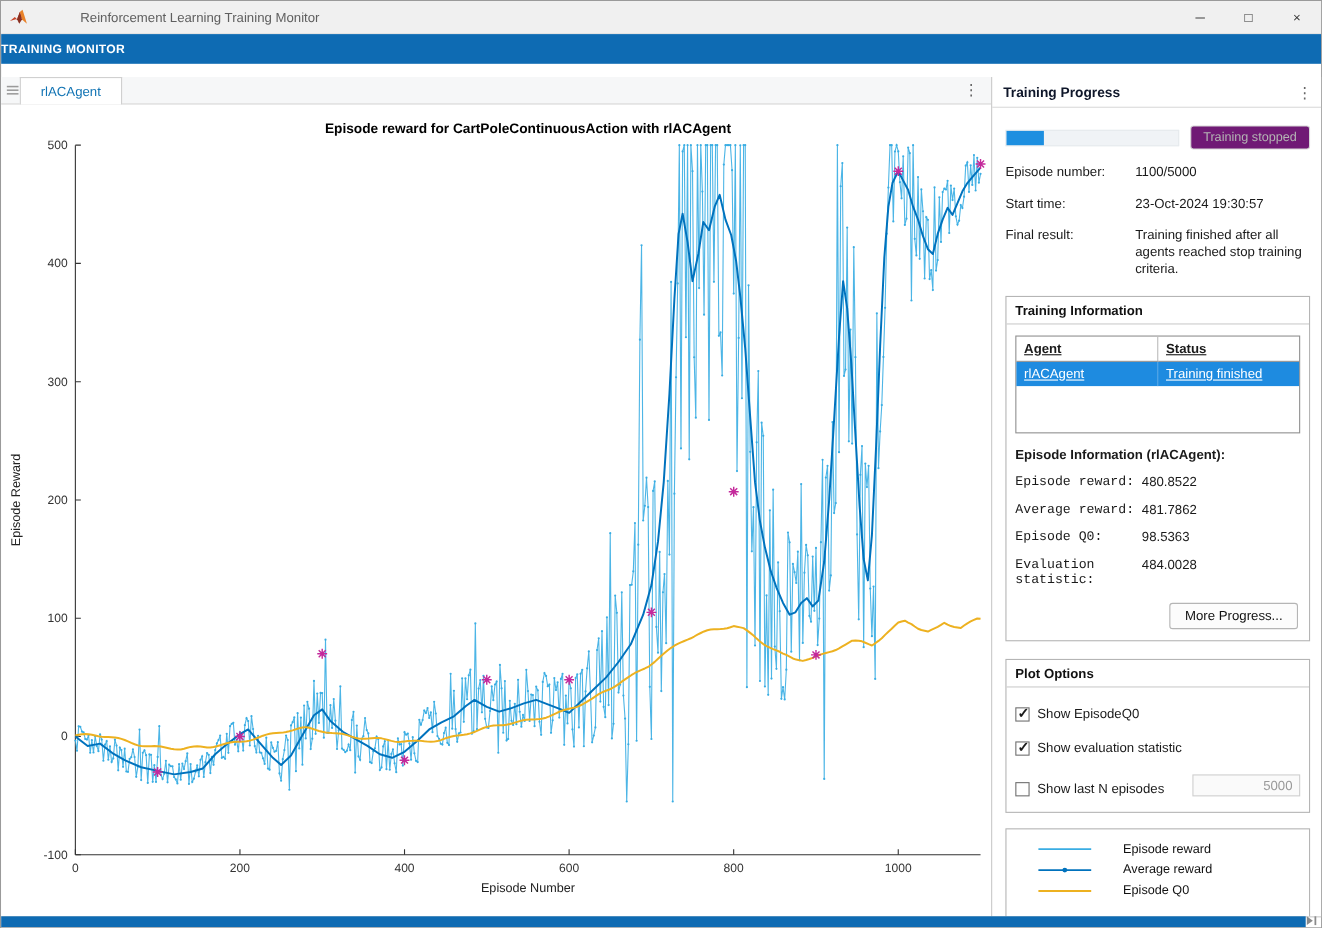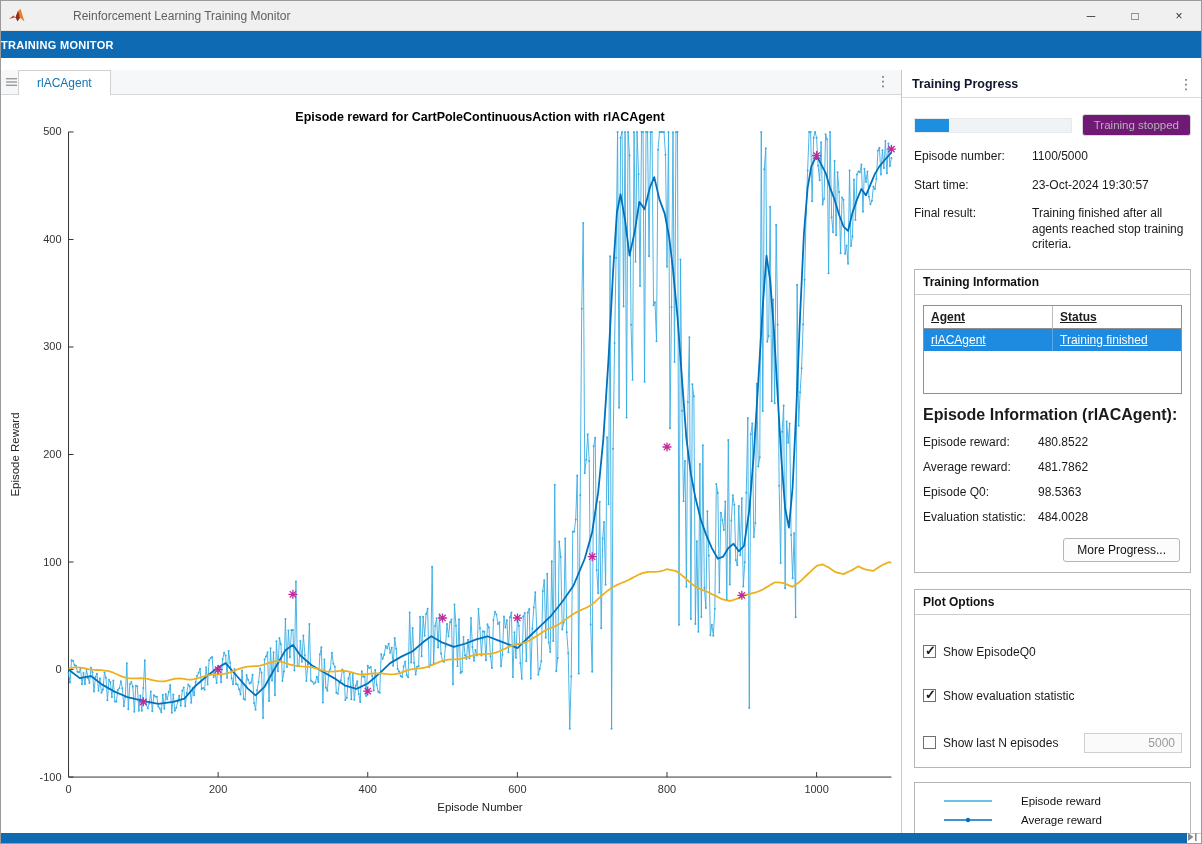--- a/index.html
+++ b/index.html
@@ -50,27 +50,27 @@
 
   .ti-table { border:1px solid #909090; margin:10px 8px 0; }
   .ti-row { display:flex;text-decoration:underline; }
   .ti-cell { flex:1; padding:4px 7px; font-size:12px; border-right:1px solid #bbb; }
   .ti-cell:last-child { border-right:none; }
   .ti-head .ti-cell { font-weight:bold; border-bottom:1px solid #909090; }
   .ti-row.selected { background:#1e8be0; color:#fff; }
   .ti-row.selected .ti-cell { border-right-color:#5aa9e6; }
   .ti-empty { height:42px; }
 
-  .ep-title { font-weight:bold; font-size:16px; padding:12px 8px 0; }
+  .ep-title { font-weight:bold; font-size:12px; padding:12px 8px 0; }
   .stat-row { display:flex; padding:0 8px; margin-top:11px; font-size:12px; }
-  .stat-label { width:115px; flex:0 0 auto; }
+  .stat-label { width:115px; flex:0 0 auto;font-family:Liberation Mono, monospace; }
   .more-btn { display:block; margin:14px 10px 10px auto; padding:4px 13px; background:#fcfcfc; border:1px solid #b5b5b5; border-radius:3px; font-size:12px; color:#111; font-family:inherit; }
 
   .po-rows { padding-bottom:14px; }
-  .po-row { display:flex; align-items:center; padding:0 8px; margin-top:30px; font-size:12px; }
+  .po-row { display:flex; align-items:flex-end; padding:0 8px; margin-top:17px; font-size:12px; }
   .checkbox { width:13px; height:13px; border:1px solid #707070; background:#fff; margin-right:7px; position:relative; flex:0 0 auto; }
   .checkbox.checked::after { content:"\2713"; position:absolute; left:1px; top:-3px; font-size:13px; font-weight:bold; color:#1a1a1a; }
   .n-input { margin-left:auto; width:98px; height:20px; border:1px solid #cfcfcf; background:#fafafa; color:#9a9a9a; font-size:12px; text-align:right; padding:0 6px; font-family:inherit; }
 
   .legend-box { border:1px solid #b5b5b5; margin-top:14px; padding:9px 0 11px; }
   .legend-entry { display:flex; align-items:center; height:19px; }
   .legend-entry.spaced { margin-top:9px; }
   .legend-sample { width:106px; display:flex; justify-content:center; flex:0 0 auto; }
   .legend-label { font-size:11.5px; color:#111; }
 

